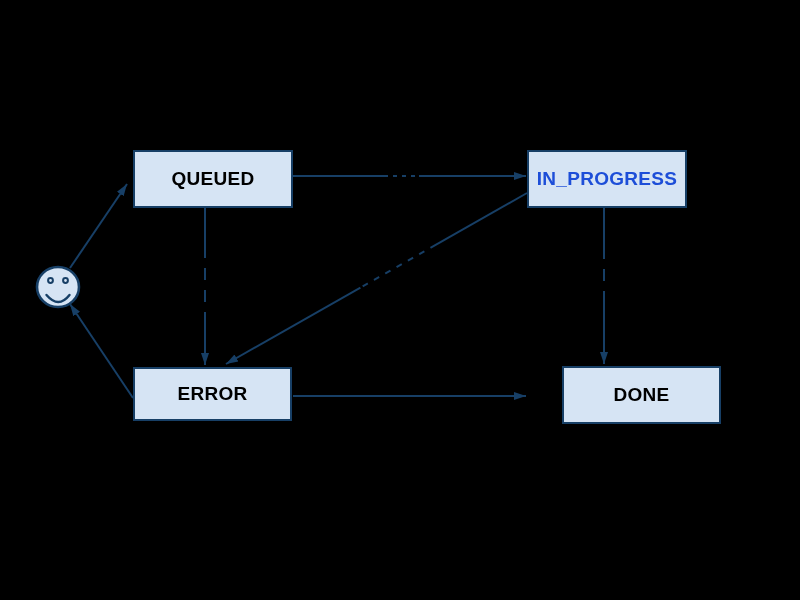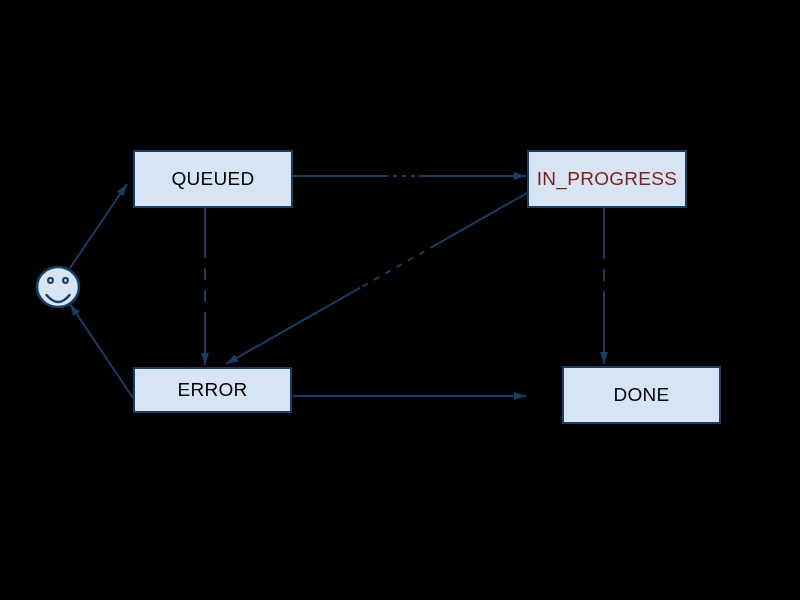--- a/index.html
+++ b/index.html
@@ -27,20 +27,21 @@
     justify-content: center;
     box-sizing: border-box;
     border-style: solid;
     border-width: 2px;
     font-size: 19px;
     color: #000000;
     letter-spacing: 0.3px;
   }
   .state-node span {
     white-space: nowrap;
+    font-weight: bold;
   }
 </style>
 </head>
 <body>
 
 <div class="canvas">
   <svg class="layer" id="edges-layer" width="800" height="600" viewBox="0 0 800 600">
       <defs>
         <marker id="arrow" markerUnits="userSpaceOnUse" markerWidth="14" markerHeight="10" refX="12" refY="5" orient="auto">
           <path d="M0,1 L12,5 L0,9 Z" fill="#173f66"></path>
@@ -63,23 +64,23 @@
         <ellipse cx="58" cy="287" rx="21" ry="20" fill="#d6e4f4" stroke="#173f66" stroke-width="2.6"></ellipse>
         <circle cx="50.5" cy="280.5" r="2.4" fill="none" stroke="#173f66" stroke-width="2"></circle>
         <circle cx="65.5" cy="280.5" r="2.4" fill="none" stroke="#173f66" stroke-width="2"></circle>
         <path d="M 46.5,295 Q 58.5,309 69.5,295" fill="none" stroke="#173f66" stroke-width="2.4" stroke-linecap="round"></path>
       </g>
     </svg>
   <div id="nodes-layer">
       <div class="state-node" style="left: 133px; top: 150px; width: 160px; height: 58px; background: rgb(214, 228, 244); border-color: rgb(23, 63, 102); color: rgb(0, 0, 0);">
         <span>QUEUED</span>
       </div>
-      <div class="state-node" style="left: 527px; top: 150px; width: 160px; height: 58px; background: rgb(214, 228, 244); border-color: rgb(23, 63, 102); color: #7f1d1d;">
+      <div class="state-node" style="left: 527px; top: 150px; width: 160px; height: 58px; background: rgb(214, 228, 244); border-color: rgb(23, 63, 102); color: #1d4ed8;">
         <span>IN_PROGRESS</span>
       </div>
-      <div class="state-node" style="left: 133px; top: 367px; width: 159px; height: 46px; background: rgb(214, 228, 244); border-color: rgb(23, 63, 102); color: rgb(0, 0, 0);">
+      <div class="state-node" style="left: 133px; top: 367px; width: 159px; height: 54px; background: rgb(214, 228, 244); border-color: rgb(23, 63, 102); color: rgb(0, 0, 0);">
         <span>ERROR</span>
       </div>
       <div class="state-node" style="left: 527px; top: 366px; width: 159px; height: 58px; background: rgb(214, 228, 244); border-color: rgb(23, 63, 102); color: rgb(0, 0, 0); margin-left: 35px;">
         <span>DONE</span>
       </div>
     </div>
 </div>
 
 </body></html>

